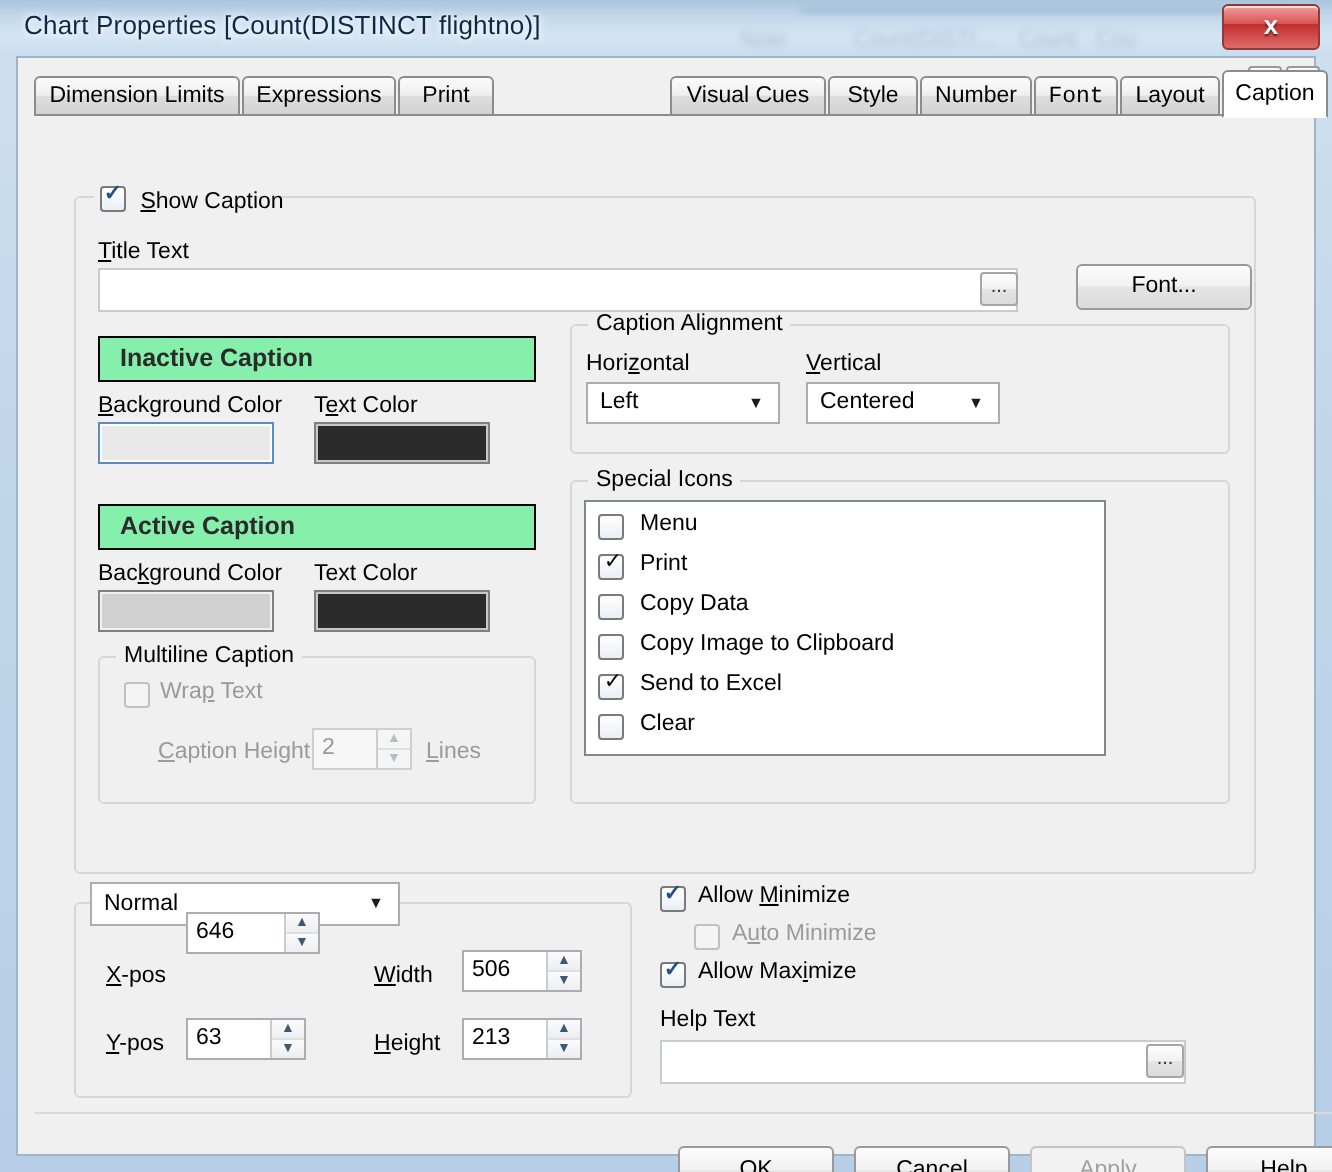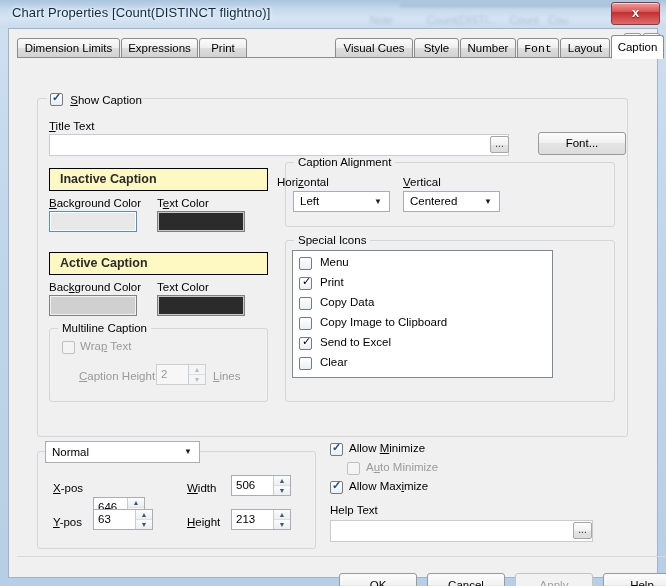--- a/index.html
+++ b/index.html
@@ -126,21 +126,21 @@
   .btn{
     position:absolute;box-sizing:border-box;
     border:1px solid #9a9a9a;border-radius:3px;
     background:linear-gradient(180deg,#fcfcfc 0%,#f1f1f1 48%,#e4e4e4 50%,#dcdcdc 100%);
     font-size:11.5px;text-align:center;color:#000;cursor:pointer;
   }
   .btn.dis{color:#a0a0a0;border-color:#c4c4c4;background:#f2f2f2;}
   
   .capbar{
     position:absolute;box-sizing:border-box;border:1px solid #000;
-    background:#fef9c3;
+    background:#86efac;
     font-size:12.5px;font-weight:bold;color:#2b2b2b;
     line-height:21px;padding-left:10px;
   }
   
   .swatch-wrap{position:absolute;box-sizing:border-box;}
   .swatch{
     position:absolute;left:0;top:0;box-sizing:border-box;
     border:1px solid #808080;
   }
   .swatch.focus{border:1px solid #5a8cc2;box-shadow:inset 0 0 0 1px #ffffff;}
@@ -265,21 +265,21 @@
         <div class="btns">
           <div class="up">▲</div>
           <div class="dn">▼</div>
         </div>
       </div>
       <div class="lbl dis" style="left:196px;top:312px;"><span class="u">L</span>ines</div>
 
       <div class="group" style="left:268px;top:104px;width:330px;height:65px;">
         <span class="group-title">Caption Alignment</span>
       </div>
-      <div class="lbl" style="left:260px;top:118px;">Hori<span class="u">z</span>ontal</div>
+      <div class="lbl" style="left:276px;top:118px;">Hori<span class="u">z</span>ontal</div>
       <div class="combo" style="left:276px;top:133px;width:97px;height:21px;">
         <span>Left</span>
         <span class="caret">▼</span>
       </div>
       <div class="lbl" style="left:386px;top:118px;"><span class="u">V</span>ertical</div>
       <div class="combo" style="left:386px;top:133px;width:97px;height:21px;">
         <span>Centered</span>
         <span class="caret">▼</span>
       </div>
 
@@ -317,21 +317,21 @@
         </div>
       </div>
 
       <div class="group" style="left:20px;top:393px;width:279px;height:98px;"></div>
       <div class="combo" style="left:28px;top:383px;width:155px;height:22px;line-height:20px;">
         <span>Normal</span>
         <span class="caret" style="line-height:20px;">▼</span>
       </div>
 
       <div class="lbl" style="left:36px;top:424px;"><span class="u">X</span>-pos</div>
-      <div class="spin" style="left:76px;top:439px;width:52px;height:21px;">
+      <div class="spin" style="left:76px;top:398px;width:67px;height:21px;">
         <div class="val">646</div>
         <div class="btns">
             <div class="up">▲</div>
             <div class="dn">▼</div>
           </div>
       </div>
       <div class="lbl" style="left:170px;top:424px;"><span class="u">W</span>idth</div>
       <div class="spin" style="left:214px;top:417px;width:60px;height:21px;">
         <div class="val">506</div>
         <div class="btns">

